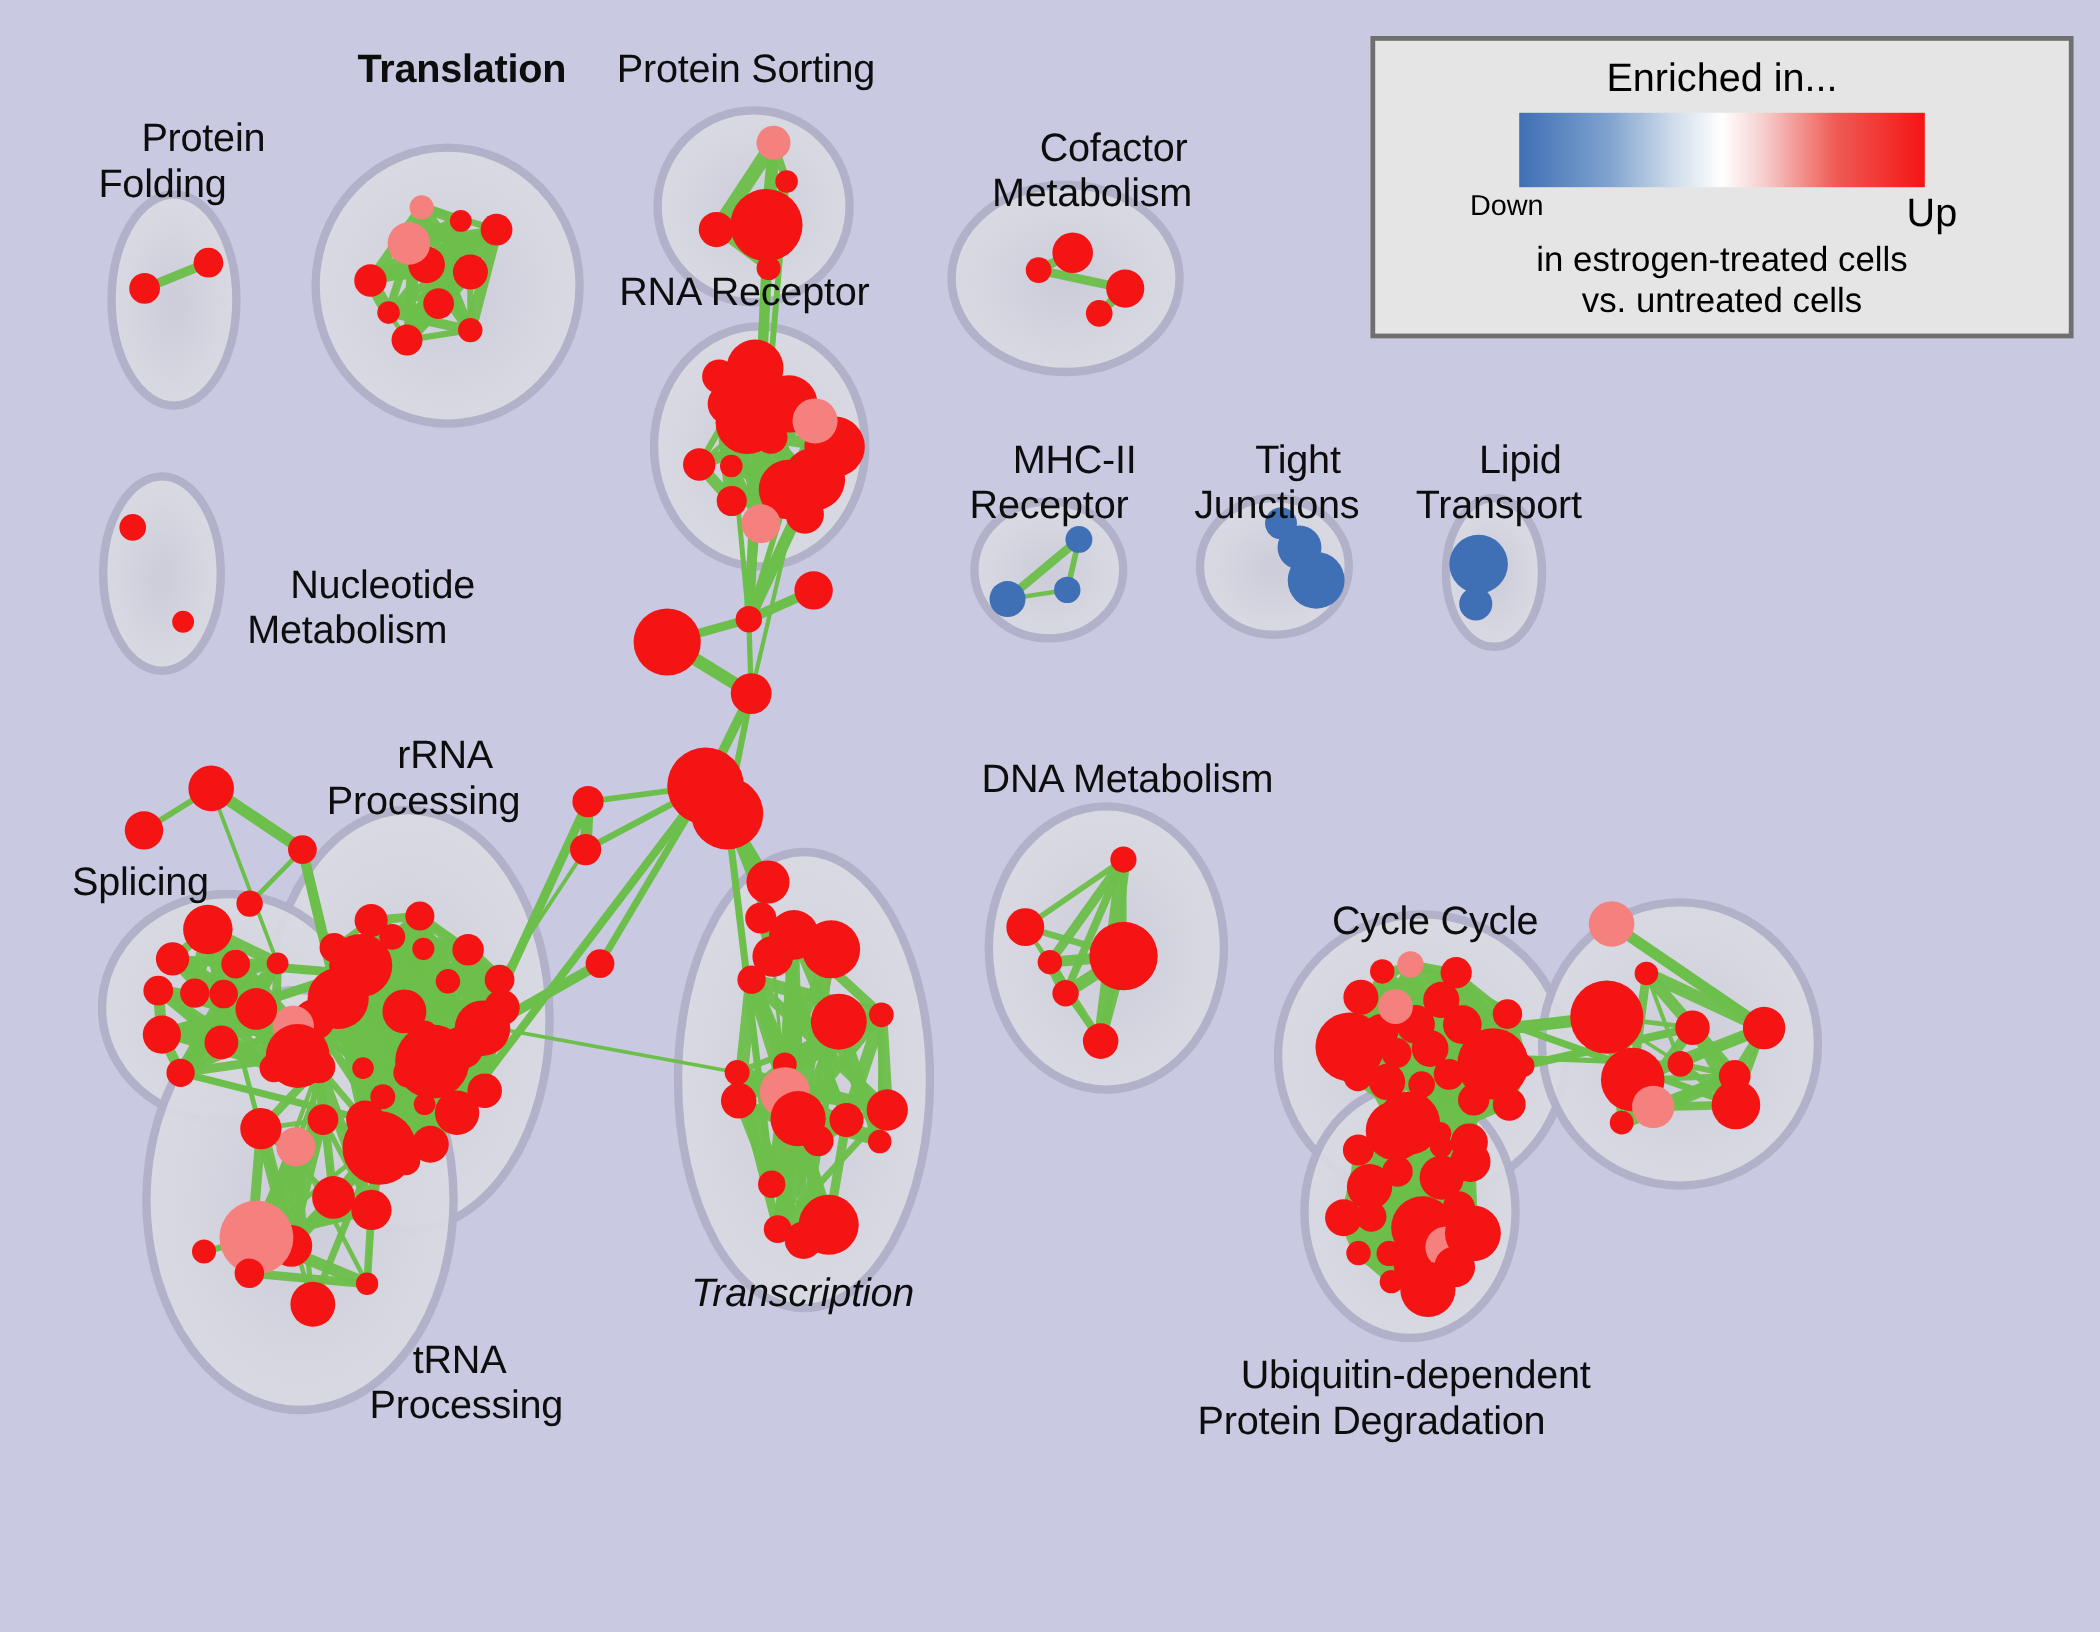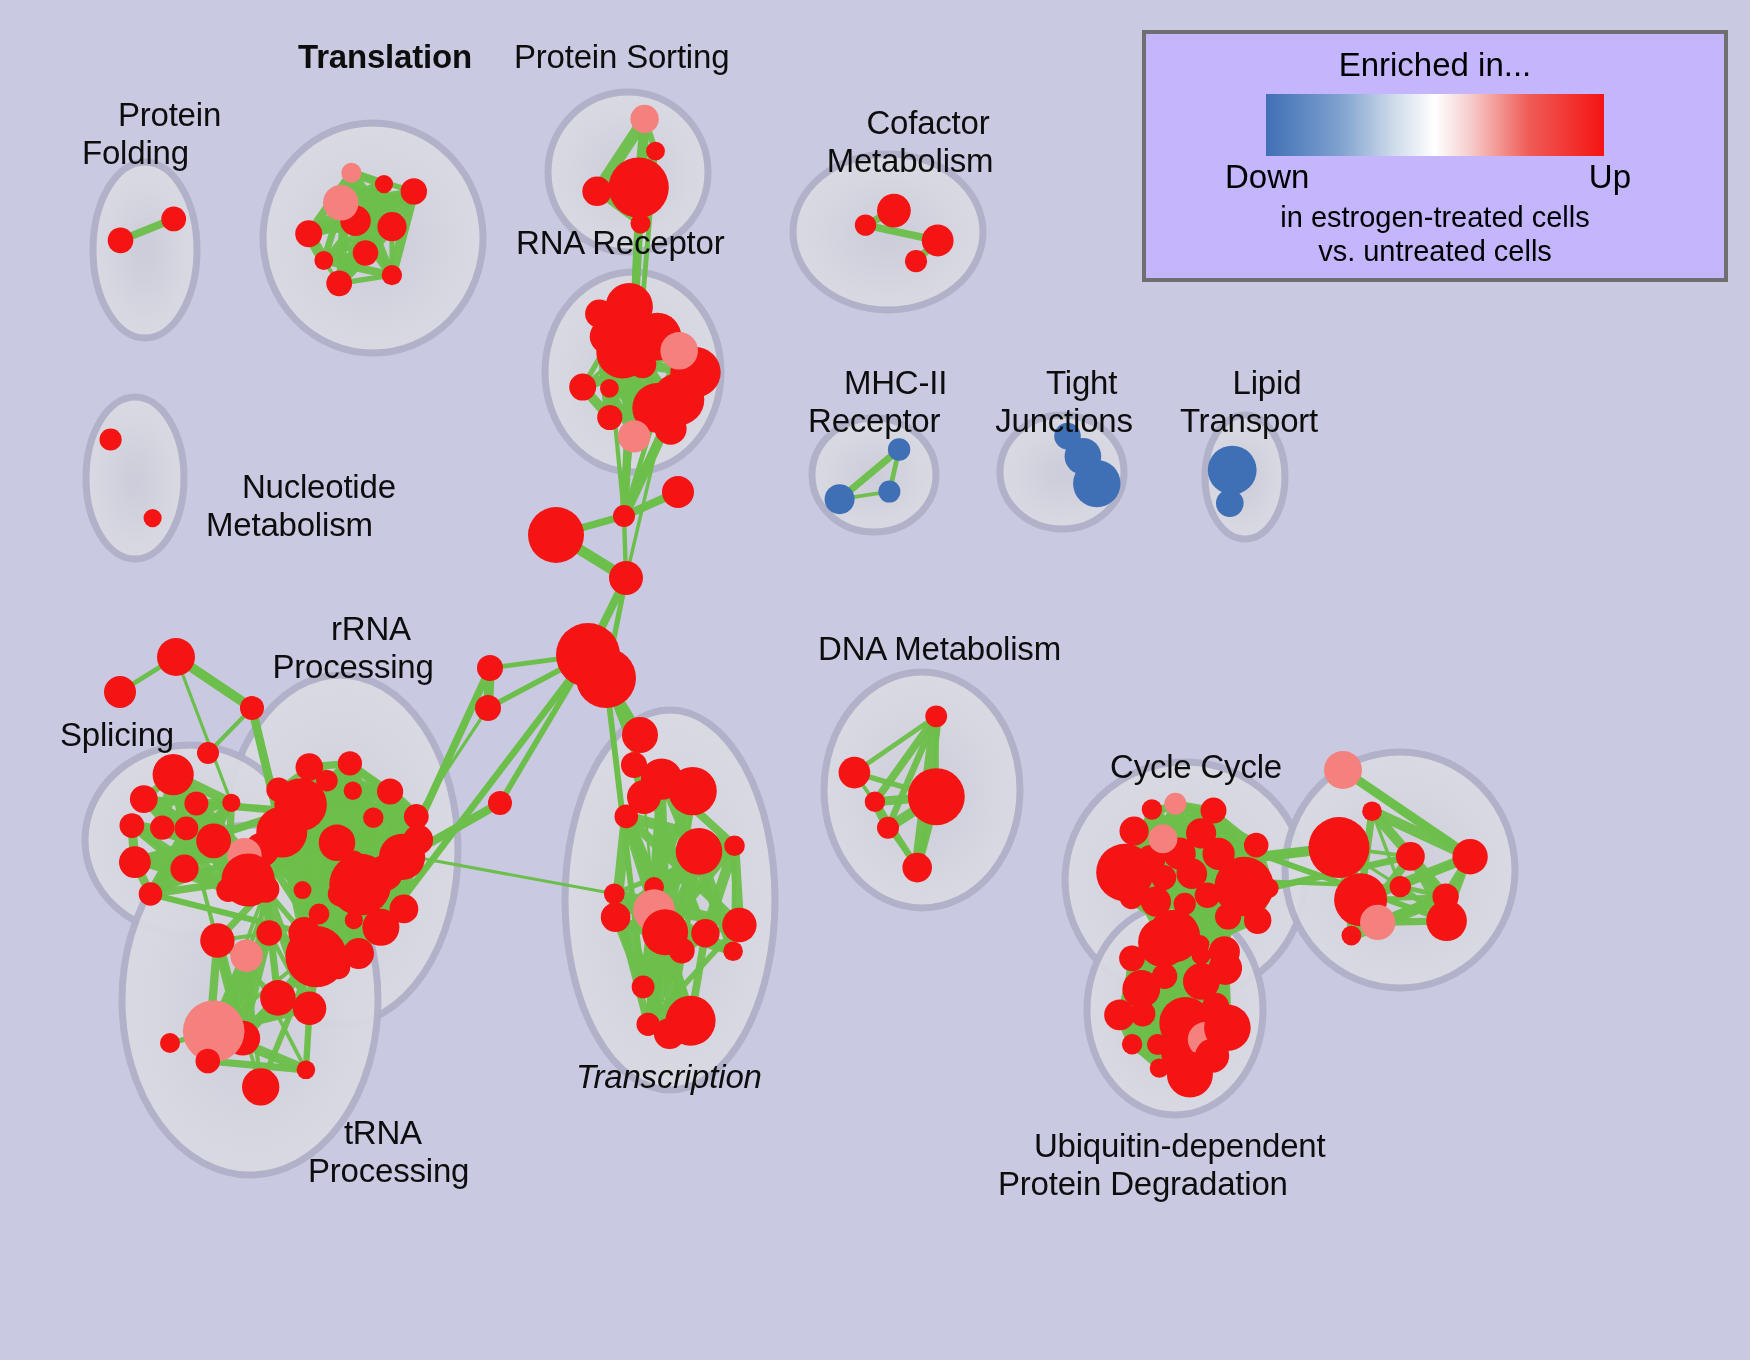--- a/index.html
+++ b/index.html
@@ -18,34 +18,34 @@
     font-size:33px;
     line-height:38px;
     font-family:"Liberation Sans", sans-serif;
     white-space:pre;
     letter-spacing:-0.2px;
   }
   #legend{
     position:absolute;
     left:1142px;top:30px;width:586px;height:252px;
     border:4px solid #6f6f6f;
-    background:#c4b5fd;
+    background:#e5e5e5;
     box-sizing:border-box;
   }
   #legend .ltitle{
     text-align:center;color:#000;font-size:33px;margin-top:12px;
   }
   #legend .bar{
     margin:10px auto 0 auto;width:338px;height:62px;
     background:linear-gradient(to right,#3f6fb5 0%,#7fa2cf 22%,#cfdcea 38%,#ffffff 50%,#f6cfcf 60%,#ef5b55 78%,#f41414 100%);
   }
   #legend .ends{
     position:relative;width:420px;margin:2px auto 0 auto;height:40px;
   }
-  #legend .ends .down{position:absolute;left:0;top:0;font-size:33px;color:#000;}
+  #legend .ends .down{position:absolute;left:0;top:0;font-size:24px;color:#000;}
   #legend .ends .up{position:absolute;right:14px;top:0;font-size:33px;color:#000;}
   #legend .sub{
     text-align:center;color:#000;font-size:29px;line-height:34px;margin-top:2px;
   }
 </style>
 </head>
 <body>
 
 <div id="stage">
 

